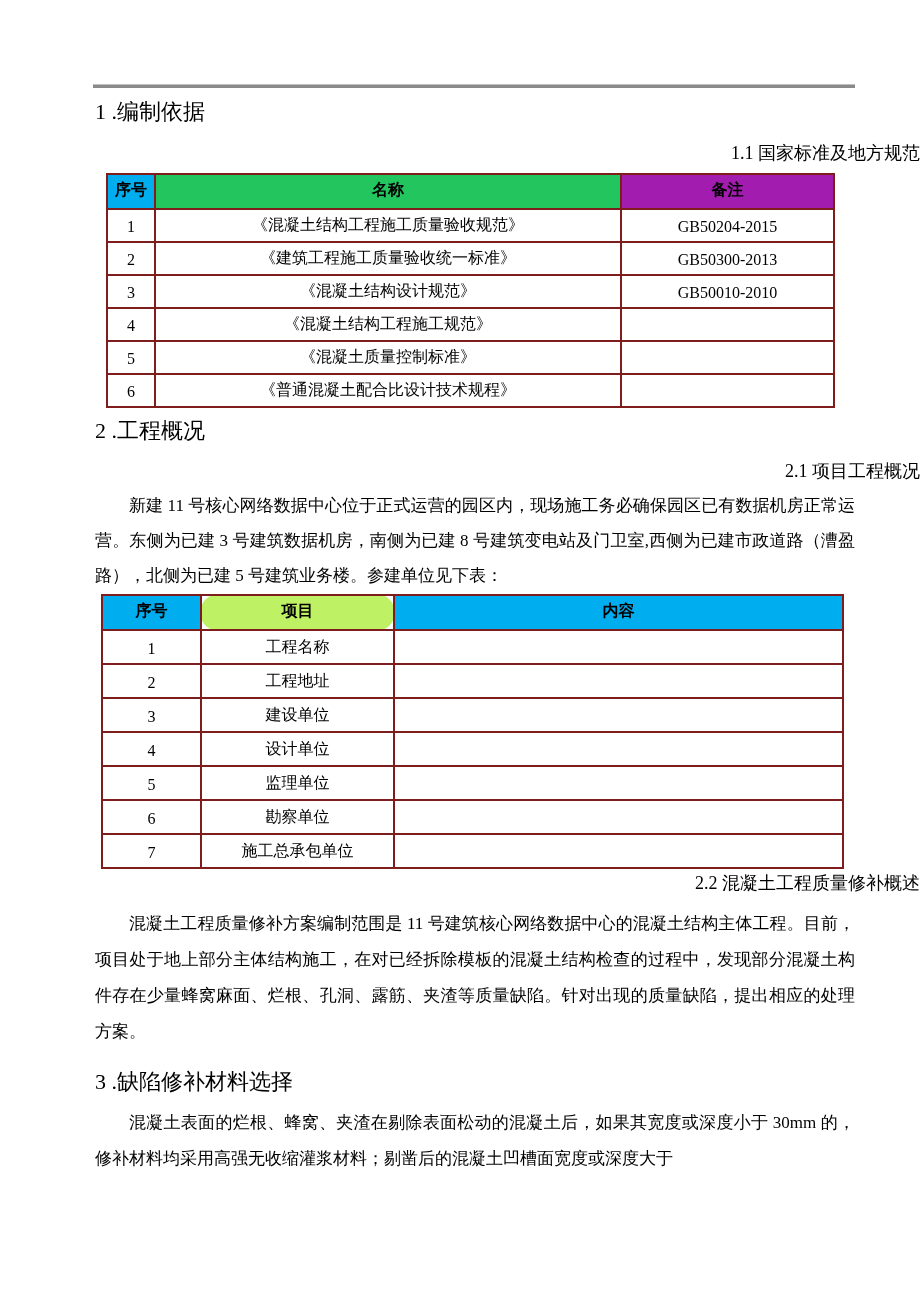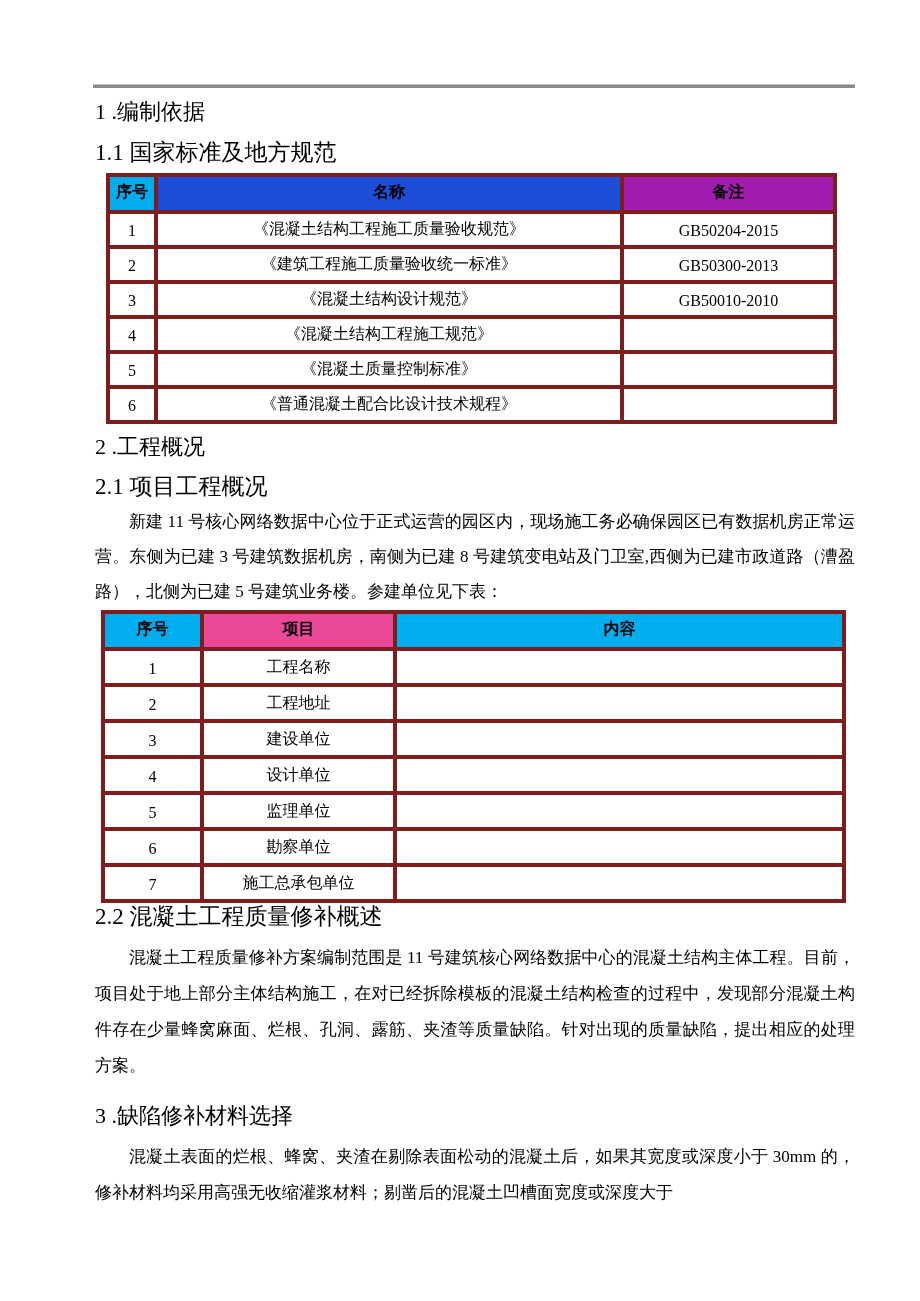--- a/index.html
+++ b/index.html
@@ -21,30 +21,31 @@
   }
   .h-major {
     margin: 9px 16px 0 95px;
     font-size: 22px;
     line-height: 30px;
     font-weight: normal;
     font-family: Liberation Serif, serif;
   }
   .h-sub {
     margin: 15px 0 0 95px;
-    font-size: 23px;
+    font-size: 18px;
     line-height: 22px;
+    text-align: right;
   }
   table {
     border-collapse: collapse;
     table-layout: fixed;
     font-size: 16px;
   }
   th, td {
-    border: 4px solid #7f1d1d;
+    border: 2px solid #7f1d1d;
     text-align: center;
     vertical-align: bottom;
     padding: 0 2px 5px 2px;
     overflow: hidden;
     white-space: nowrap;
   }
   th {
     font-weight: bold;
     vertical-align: middle;
     padding-bottom: 2px;
@@ -87,21 +88,21 @@
 
   <table class="t1">
     <colgroup>
       <col style="width:48px">
         <col style="width:466px">
         <col style="width:213px">
     </colgroup>
     <tbody>
         <tr>
       <th style="background: rgb(0, 174, 239);">序号</th>
-      <th style="background: #1d4ed8;">名称</th>
+      <th style="background: #22c55e;">名称</th>
       <th style="background: #a21caf;">备注</th>
     </tr>
     <tr>
       <td>1</td>
       <td>《混凝土结构工程施工质量验收规范》</td>
       <td>GB50204-2015</td>
     </tr>
     <tr>
       <td>2</td>
       <td>《建筑工程施工质量验收统一标准》</td>
@@ -139,21 +140,21 @@
 
   <table class="t2">
     <colgroup>
       <col style="width:99px">
         <col style="width:193px">
         <col style="width:449px">
     </colgroup>
     <tbody>
         <tr>
       <th style="background: rgb(0, 174, 239);">序号</th>
-      <th style="background: #ec4899;">项目</th>
+      <th style="background: #bef264; border-radius: 15px;">项目</th>
       <th style="background: rgb(0, 174, 239);">内容</th>
     </tr>
     <tr>
       <td>1</td>
       <td>工程名称</td>
       <td></td>
     </tr>
     <tr>
       <td>2</td>
       <td>工程地址</td>

